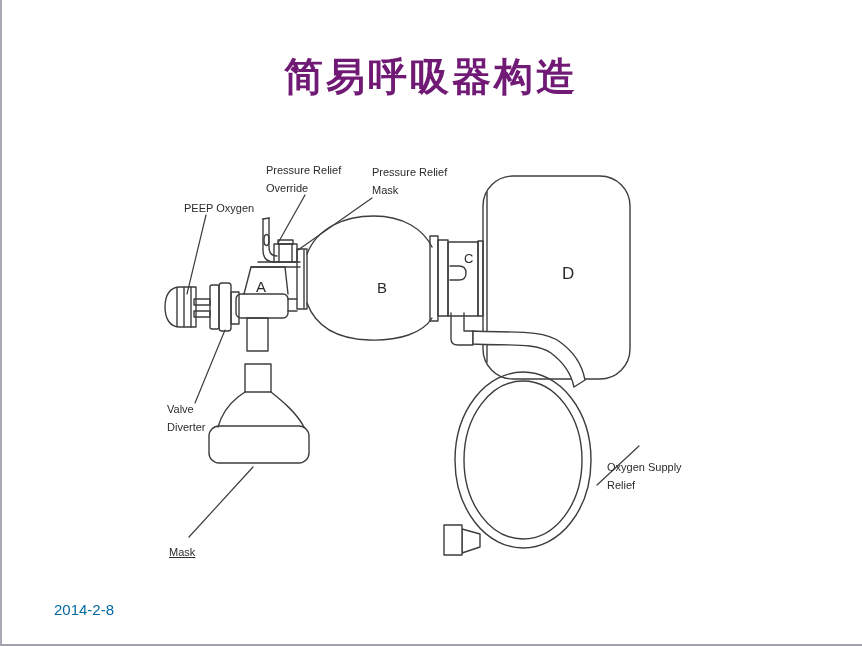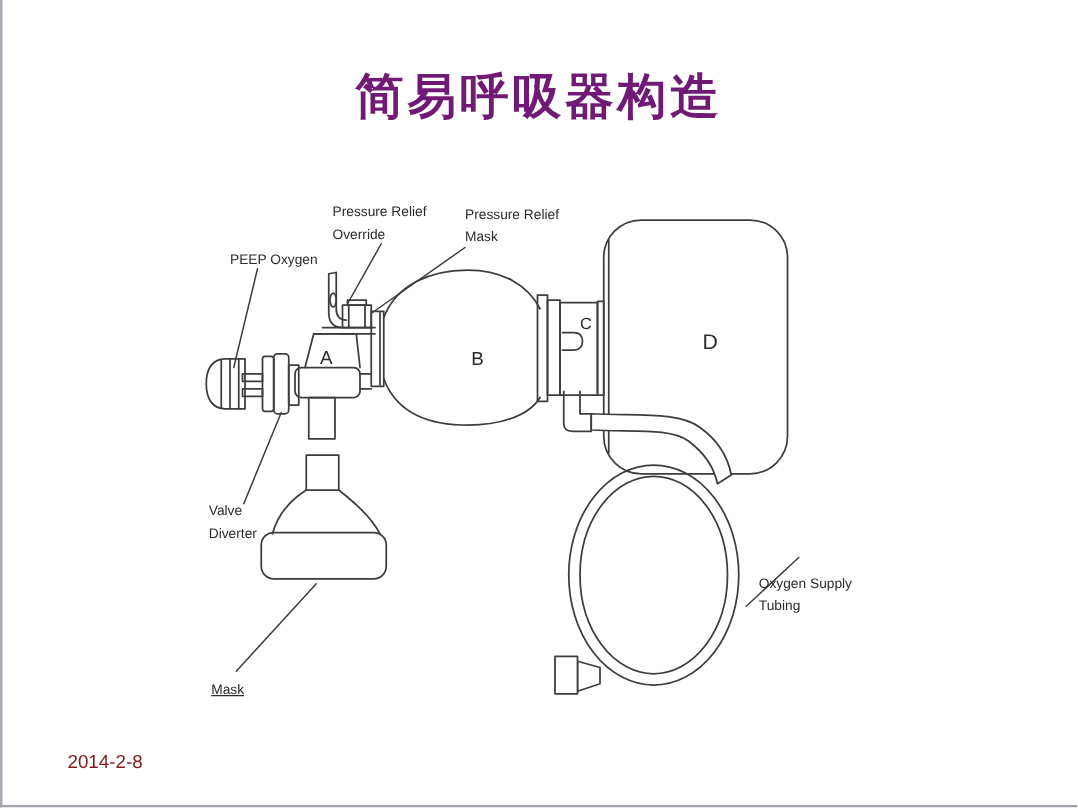--- a/index.html
+++ b/index.html
@@ -8,21 +8,21 @@
     background:#ffffff;font-family:"Liberation Sans",sans-serif;
   }
   .slide-left-edge{position:absolute;left:0;top:0;width:2px;height:646px;background:#aaaab6;}
   .slide-bottom-edge{position:absolute;left:0;top:644px;width:862px;height:2px;background:#a2a2ac;}
   .slide-title{
     position:absolute;left:0;top:24px;width:862px;text-align:center;
     font-family:"DejaVu Serif","Liberation Serif",serif;
     font-size:39px;font-weight:700;letter-spacing:3px;color:#701a75;
   }
   .slide-date{
-    position:absolute;left:54px;top:601px;font-size:15px;color:#7f1d1d;
+    position:absolute;left:54px;top:601px;font-size:15px;color:#0369a1;
   }
   svg{position:absolute;left:0;top:0;}
   .dlabel{
     position:absolute;font-size:11px;line-height:18px;color:#2b2b2b;
     white-space:nowrap;z-index:5;
   }
   .dletter{
     position:absolute;color:#2b2b2b;z-index:5;font-family:"Liberation Sans",sans-serif;
   }
   .letter-a{left:256px;top:278px;font-size:15px;}
@@ -137,21 +137,21 @@
 
 <div class="dlabel lbl-flow">
   <div>Valve</div>
   <div>Diverter</div>
 </div>
 
 <div class="dlabel lbl-mask">Mask</div>
 
 <div class="dlabel lbl-oxygen">
   <div>Oxygen Supply</div>
-  <div>Tubing</div>
+  <div>Relief</div>
 </div>
 
 <span class="dletter letter-a">A</span>
 <span class="dletter letter-b">B</span>
 <span class="dletter letter-c">C</span>
 <span class="dletter letter-d">D</span>
 
 <div class="slide-date">2014-2-8</div>
 
 </body></html>

